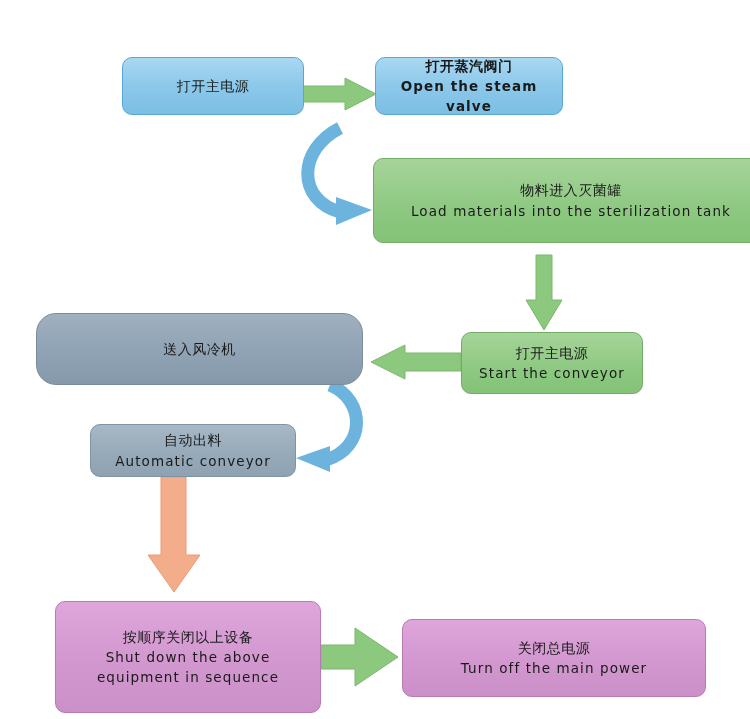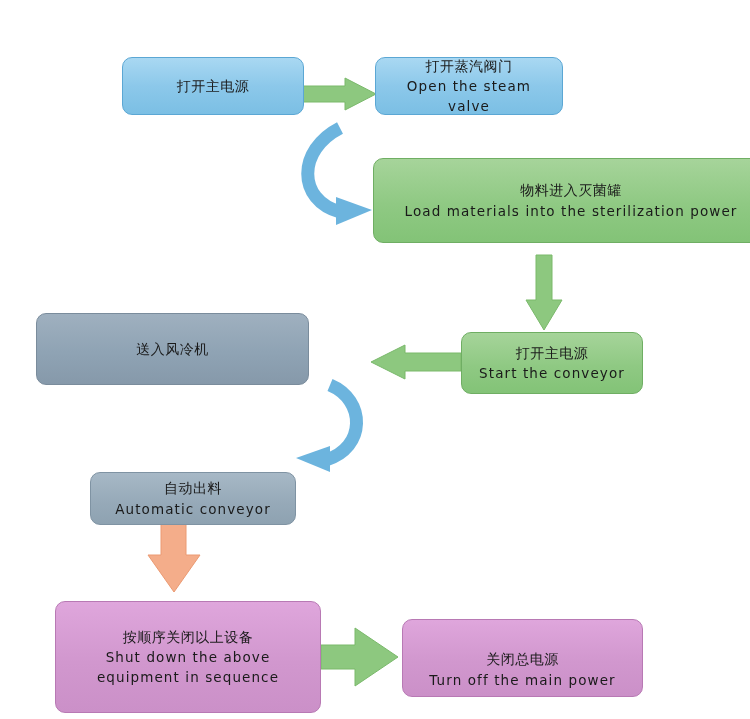--- a/index.html
+++ b/index.html
@@ -110,47 +110,47 @@
 
     <g>
       <path d="M321,645 L355,645 L355,628 L398,657 L355,686 L355,669 L321,669 Z" fill="#8dc87f" stroke="#7ab96b" stroke-width="1"></path>
     </g>
   </svg>
 
   <div class="node n-blue" style="left:122px; top:57px; width:182px; height:58px;">
     <div class="zh">打开主电源</div>
   </div>
 
-  <div class="node n-blue" style="left:375px; top:57px; width:188px; height:58px;">
+  <div class="node n-blue" style="left:375px; top:57px; width:188px; height:58px;font-weight:bold;">
     <div class="zh">打开蒸汽阀门</div>
     <div class="en">Open the steam valve</div>
   </div>
 
   <div class="node n-green" style="left:373px; top:158px; width:396px; height:85px;">
     <div class="zh">物料进入灭菌罐</div>
-    <div class="en">Load materials into the sterilization power</div>
+    <div class="en">Load materials into the sterilization tank</div>
   </div>
 
   <div class="node n-green" style="left:461px; top:332px; width:182px; height:62px;">
     <div class="zh">打开主电源</div>
     <div class="en">Start the conveyor</div>
   </div>
 
-  <div class="node n-slate" style="left:36px; top:313px; width:273px; height:72px;">
+  <div class="node n-slate" style="left:36px; top:313px; width:327px; height:72px;border-radius:20px;">
     <div class="zh">送入风冷机</div>
   </div>
 
-  <div class="node n-slate2" style="left:90px; top:424px; width:206px; height:53px;margin-top:48px;">
+  <div class="node n-slate2" style="left:90px; top:424px; width:206px; height:53px;">
     <div class="zh">自动出料</div>
     <div class="en">Automatic conveyor</div>
   </div>
 
   <div class="node n-purple" style="left:55px; top:601px; width:266px; height:112px;align-items:center;">
     <div class="zh">按顺序关闭以上设备</div>
     <div class="en">Shut down the above equipment in sequence</div>
   </div>
 
-  <div class="node n-purple" style="left:402px; top:619px; width:241px; height:78px;justify-content:flex-end;">
+  <div class="node n-purple" style="left:402px; top:619px; width:304px; height:78px;">
     <div class="zh">关闭总电源</div>
     <div class="en">Turn off the main power</div>
   </div>
 
 </div>
 
 </body></html>

